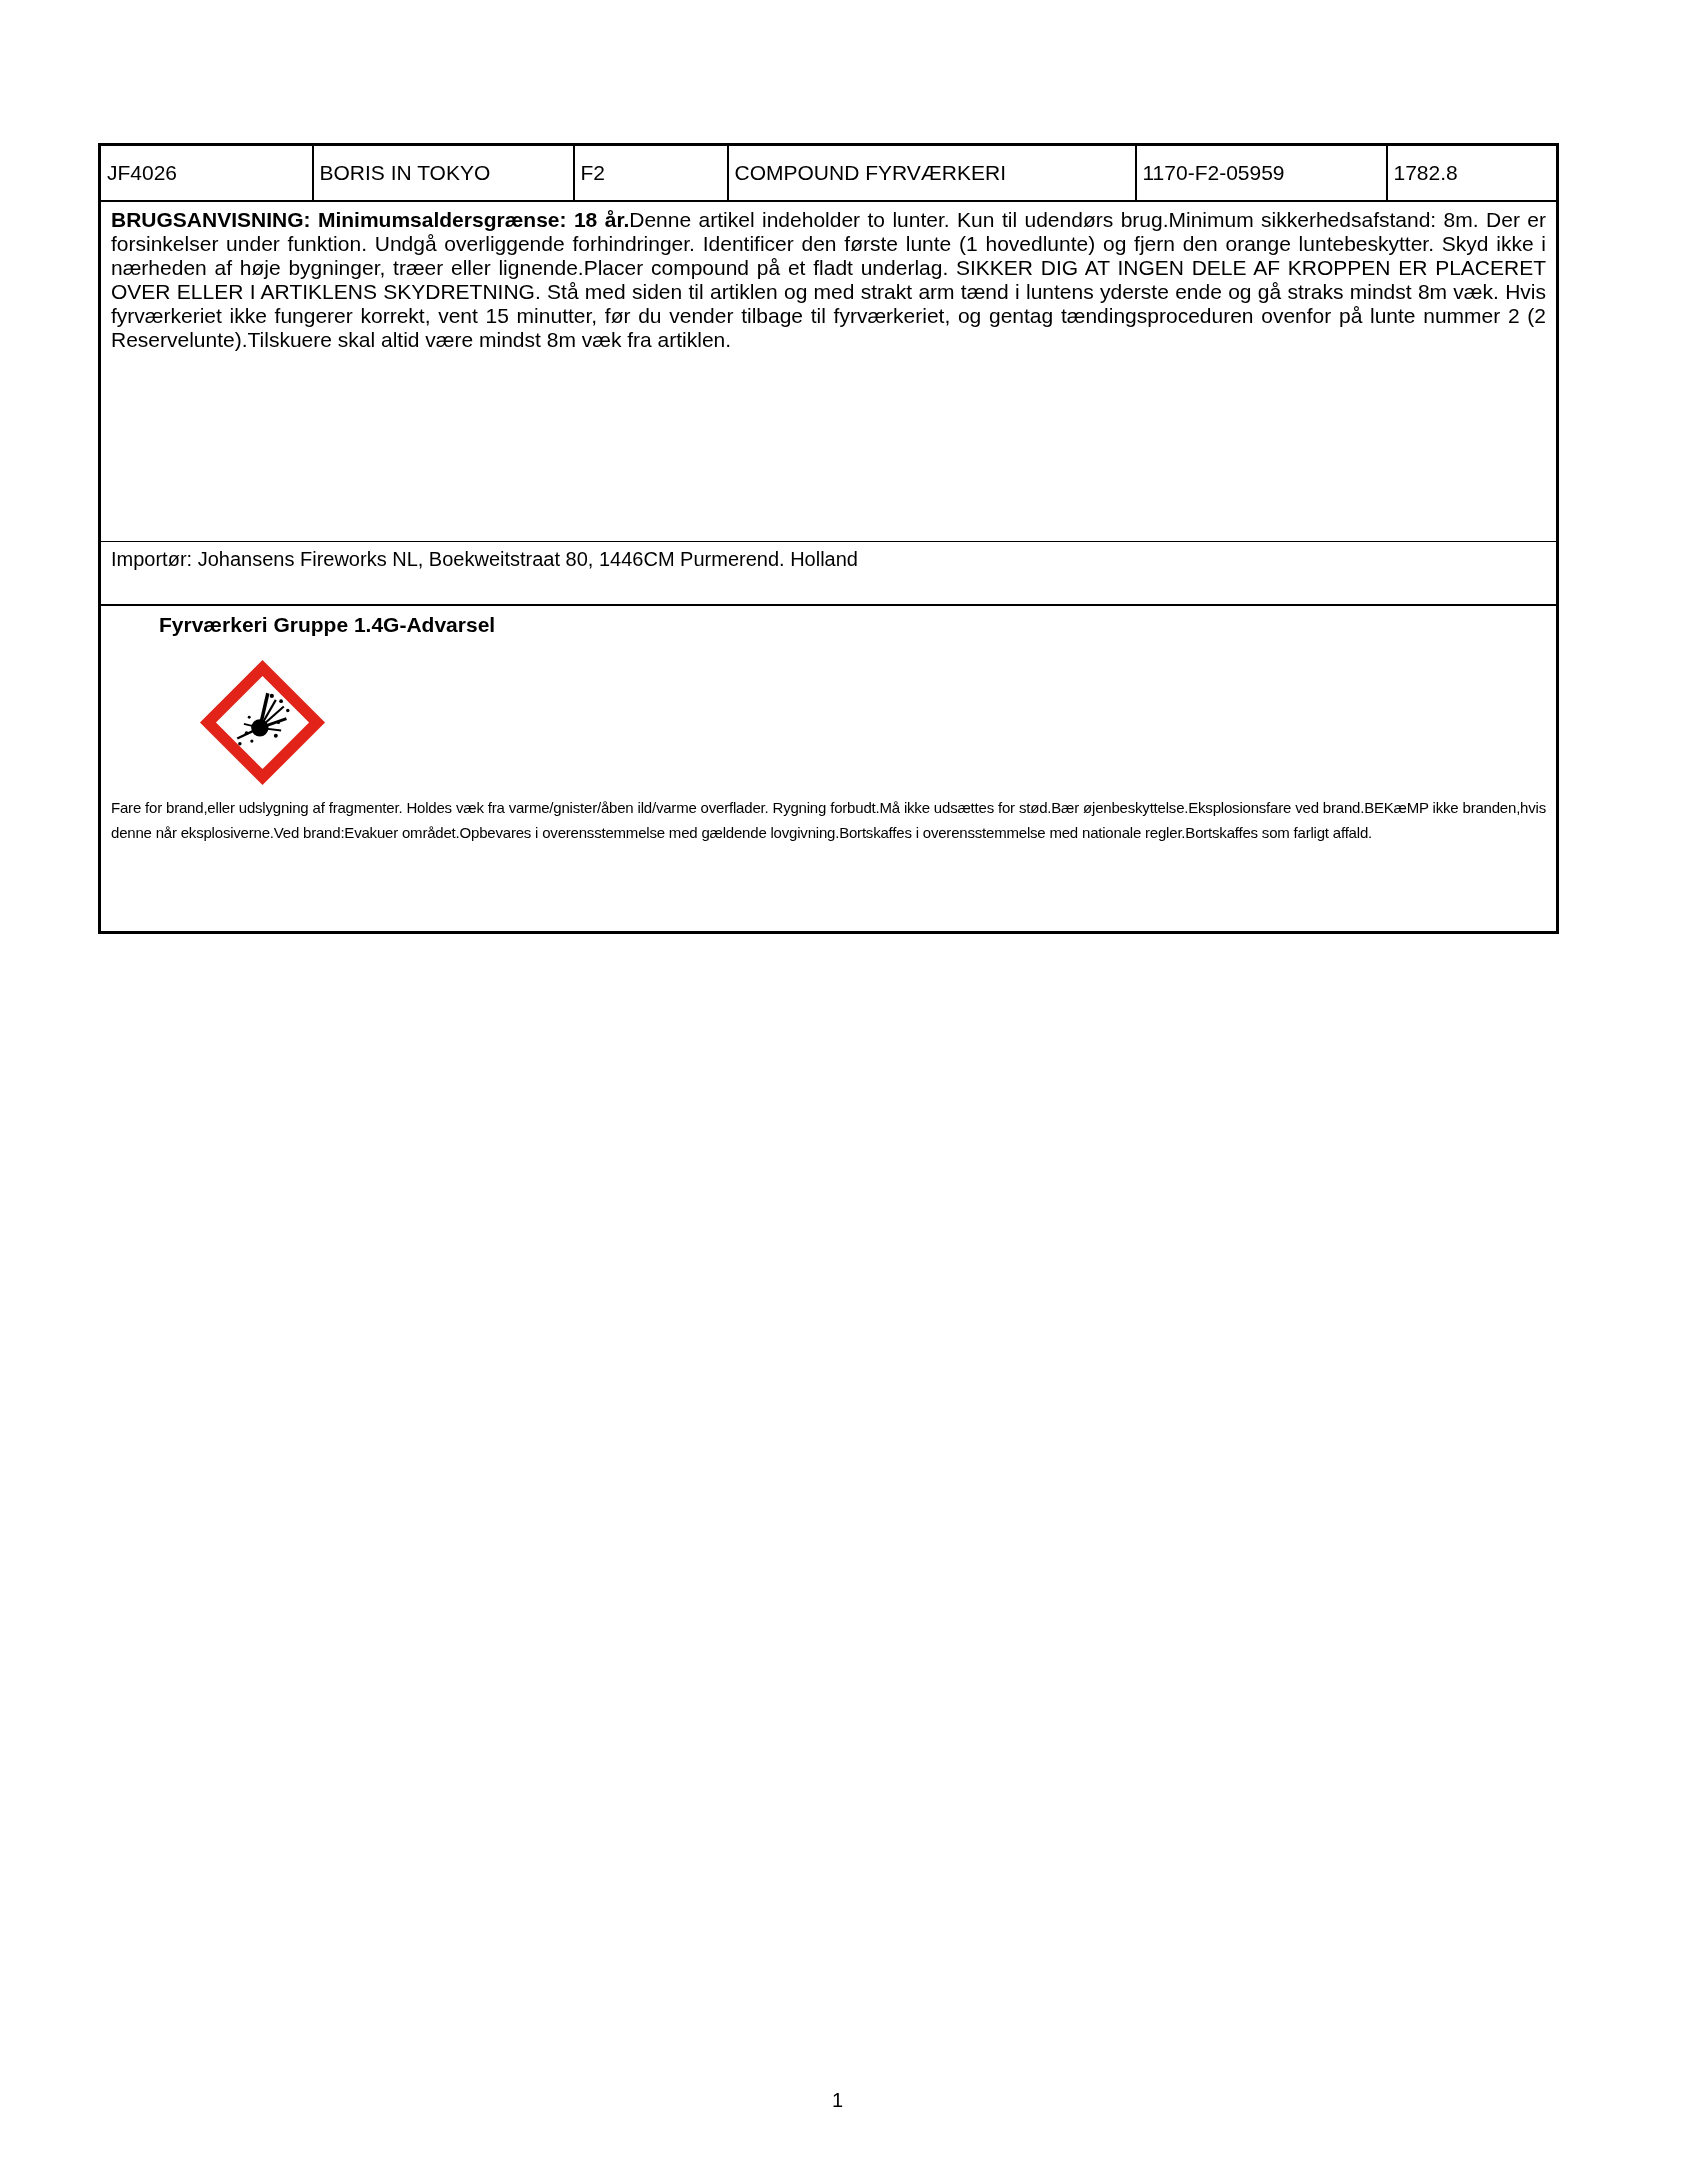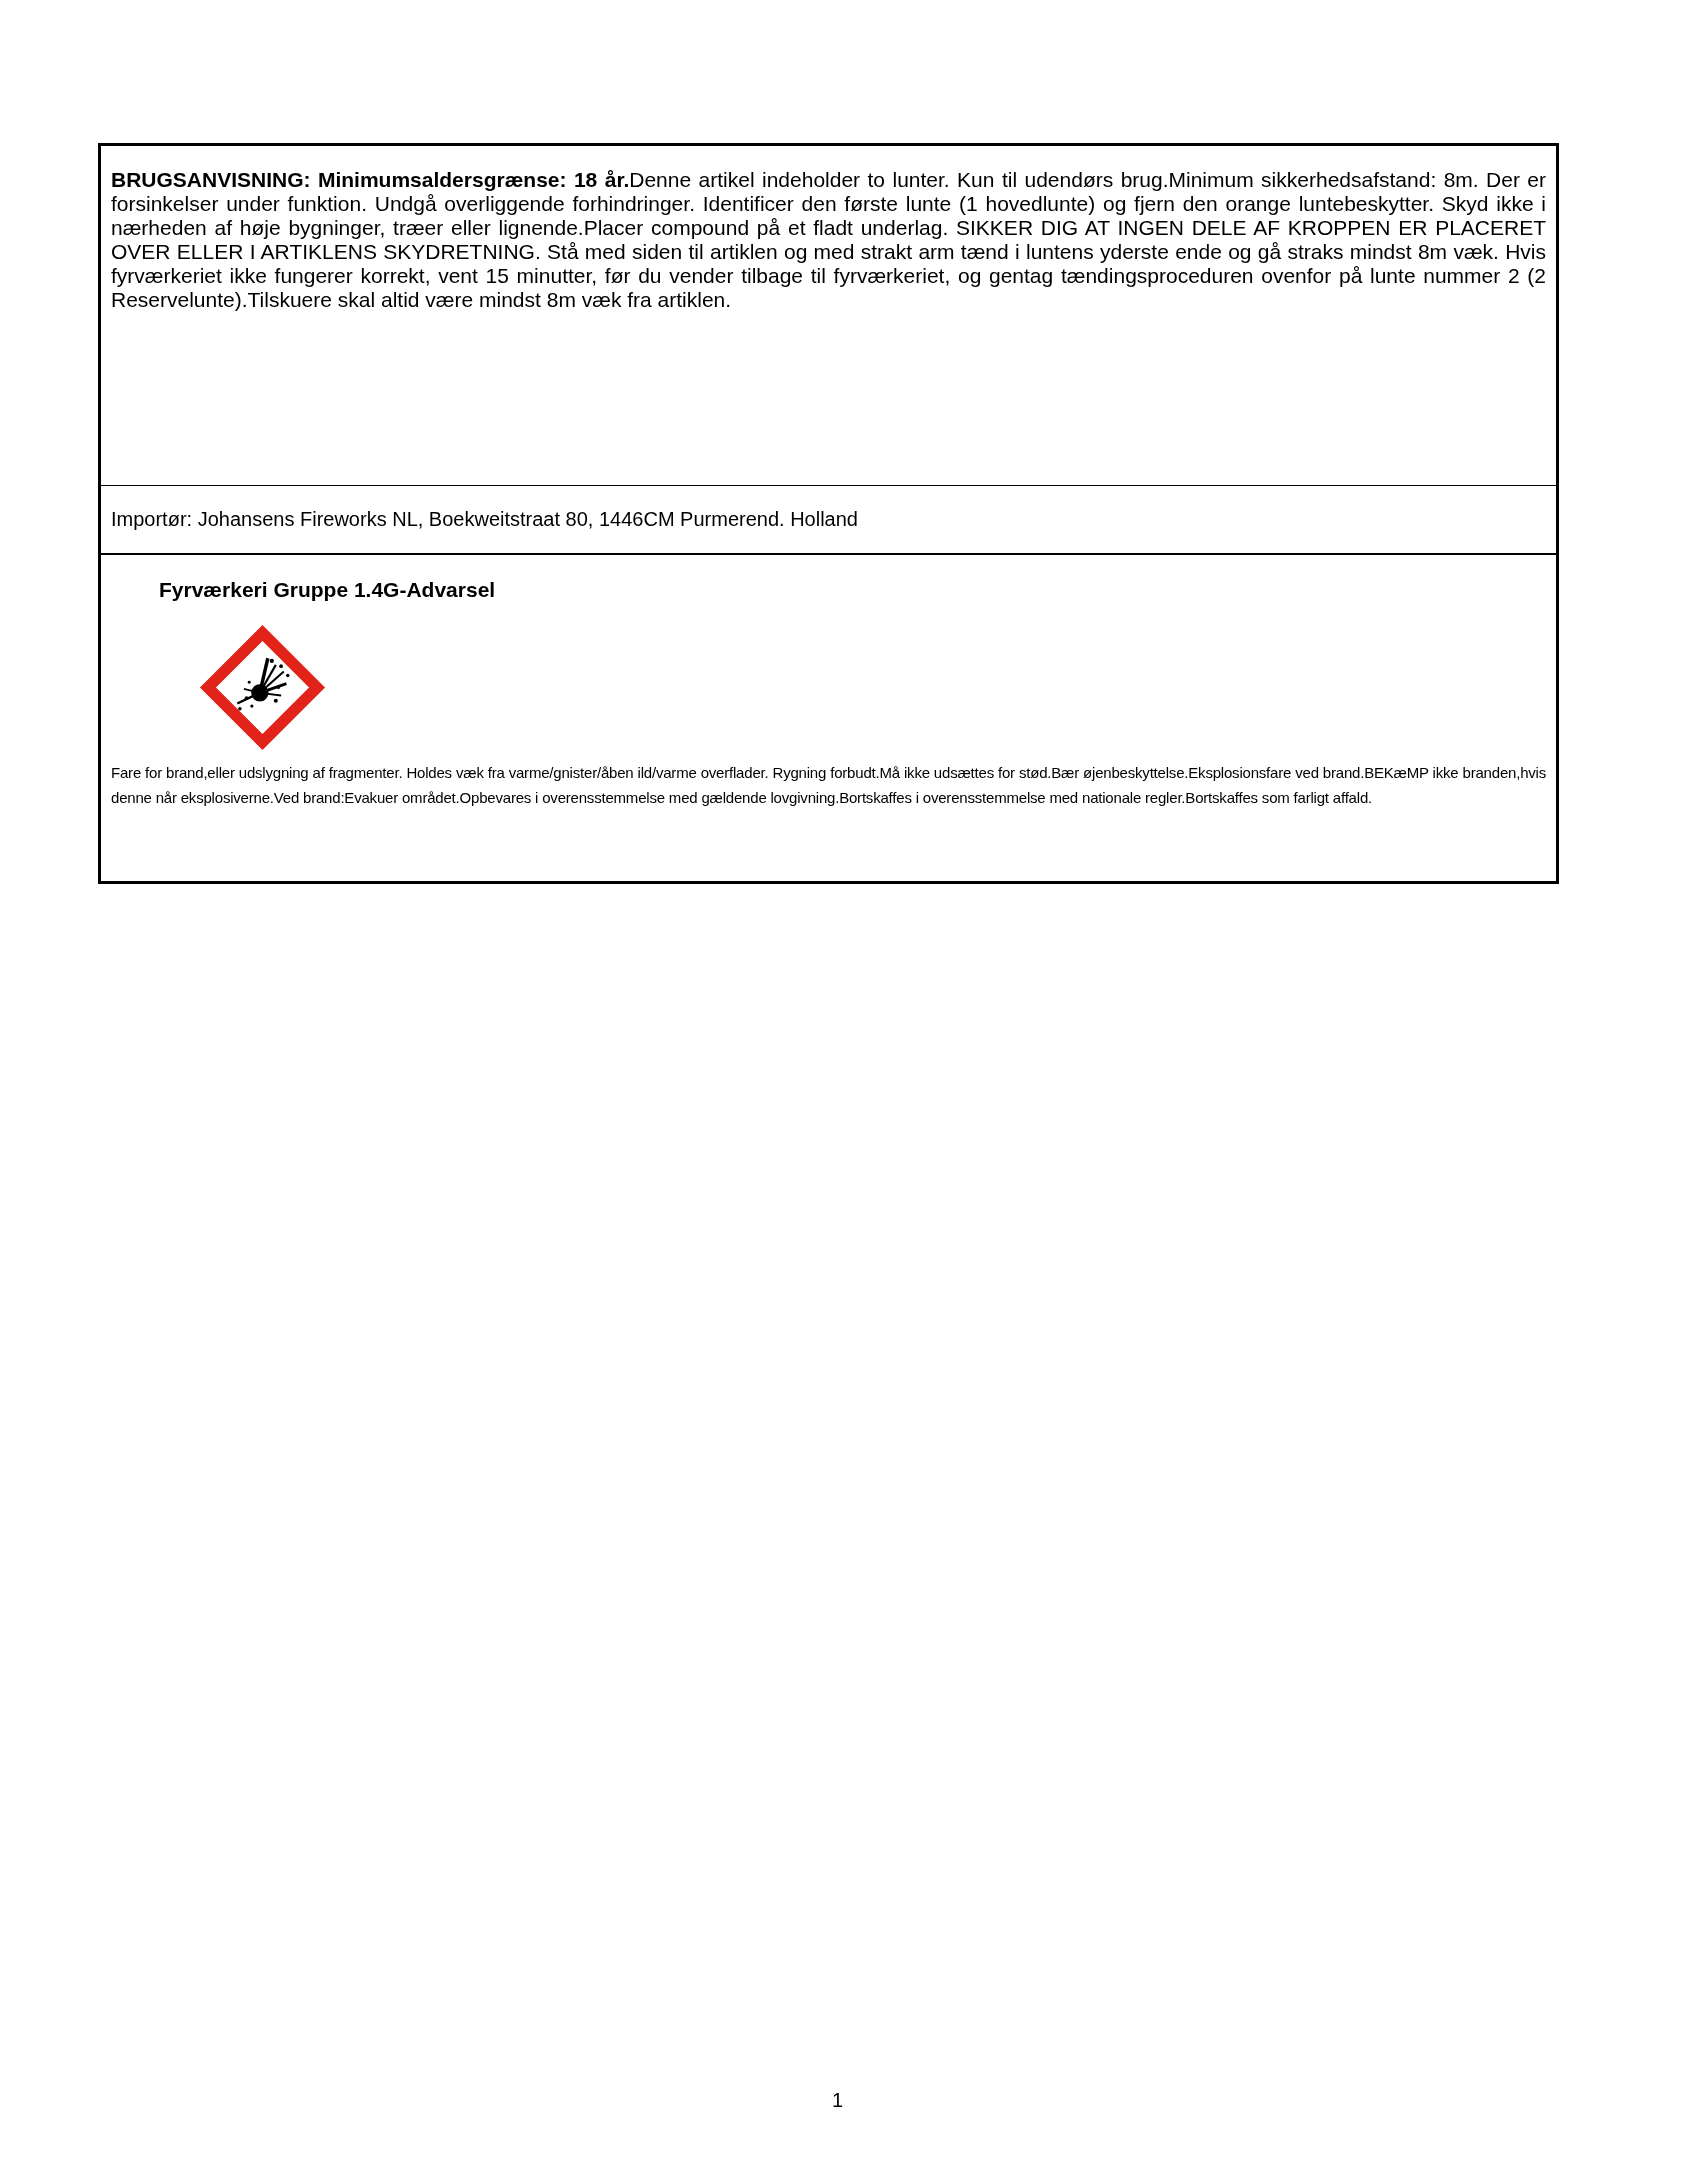--- a/index.html
+++ b/index.html
@@ -31,21 +31,21 @@
     text-align: center;
     line-height: 25px;
     padding: 2px 4px;
   }
   tr.data-row td {
     height: 56px;
     text-align: left;
     padding: 2px 6px;
     white-space: nowrap;
   }
-  td.span-cell { padding: 22px 10px; vertical-align: top; }
+  td.span-cell { padding: 6px 10px; vertical-align: top; }
   td.usage-cell {
     height: 341px;
     border-bottom: 1px solid #000;
   }
   .usage-text {
     text-align: justify;
     font-size: 21px;
     line-height: 24px;
   }
   .usage-text .lead { font-weight: bold; }
@@ -86,20 +86,28 @@
   <table class="doc-table">
     <colgroup>
       <col style="width:213px">
         <col style="width:261px">
         <col style="width:154px">
       <col style="width:408px">
         <col style="width:251px">
         <col style="width:171px">
     </colgroup>
     <tbody>
+    <tr class="data-row">
+      <td>JF4026</td>
+      <td>BORIS  IN TOKYO</td>
+      <td>F2</td>
+      <td>COMPOUND  FYRVÆRKERI</td>
+      <td>1170-F2-05959</td>
+      <td>1782.8</td>
+    </tr>
     <tr>
       <td class="span-cell usage-cell" colspan="6">
         <p class="usage-text"><span class="lead">BRUGSANVISNING: Minimumsaldersgrænse: 18 år.</span><span>Denne artikel indeholder to lunter. Kun til udendørs brug.Minimum sikkerhedsafstand: 8m. Der er forsinkelser under funktion. Undgå overliggende forhindringer. Identificer den første lunte (1 hovedlunte) og fjern den orange luntebeskytter. Skyd ikke i nærheden af høje bygninger, træer eller lignende.Placer compound på et fladt underlag. SIKKER DIG AT INGEN DELE AF KROPPEN ER PLACERET OVER ELLER I ARTIKLENS SKYDRETNING. Stå med siden til artiklen og med strakt arm tænd i luntens yderste ende og gå straks mindst 8m væk. Hvis fyrværkeriet ikke fungerer korrekt, vent 15 minutter, før du vender tilbage til fyrværkeriet, og gentag tændingsproceduren ovenfor på lunte nummer 2 (2 Reservelunte).Tilskuere skal altid være mindst 8m væk fra artiklen.</span></p>
       </td>
     </tr>
     <tr>
       <td class="span-cell importer-cell" colspan="6">
         <span>Importør: Johansens Fireworks NL, Boekweitstraat 80, 1446CM Purmerend. Holland</span>
       </td>
     </tr>

